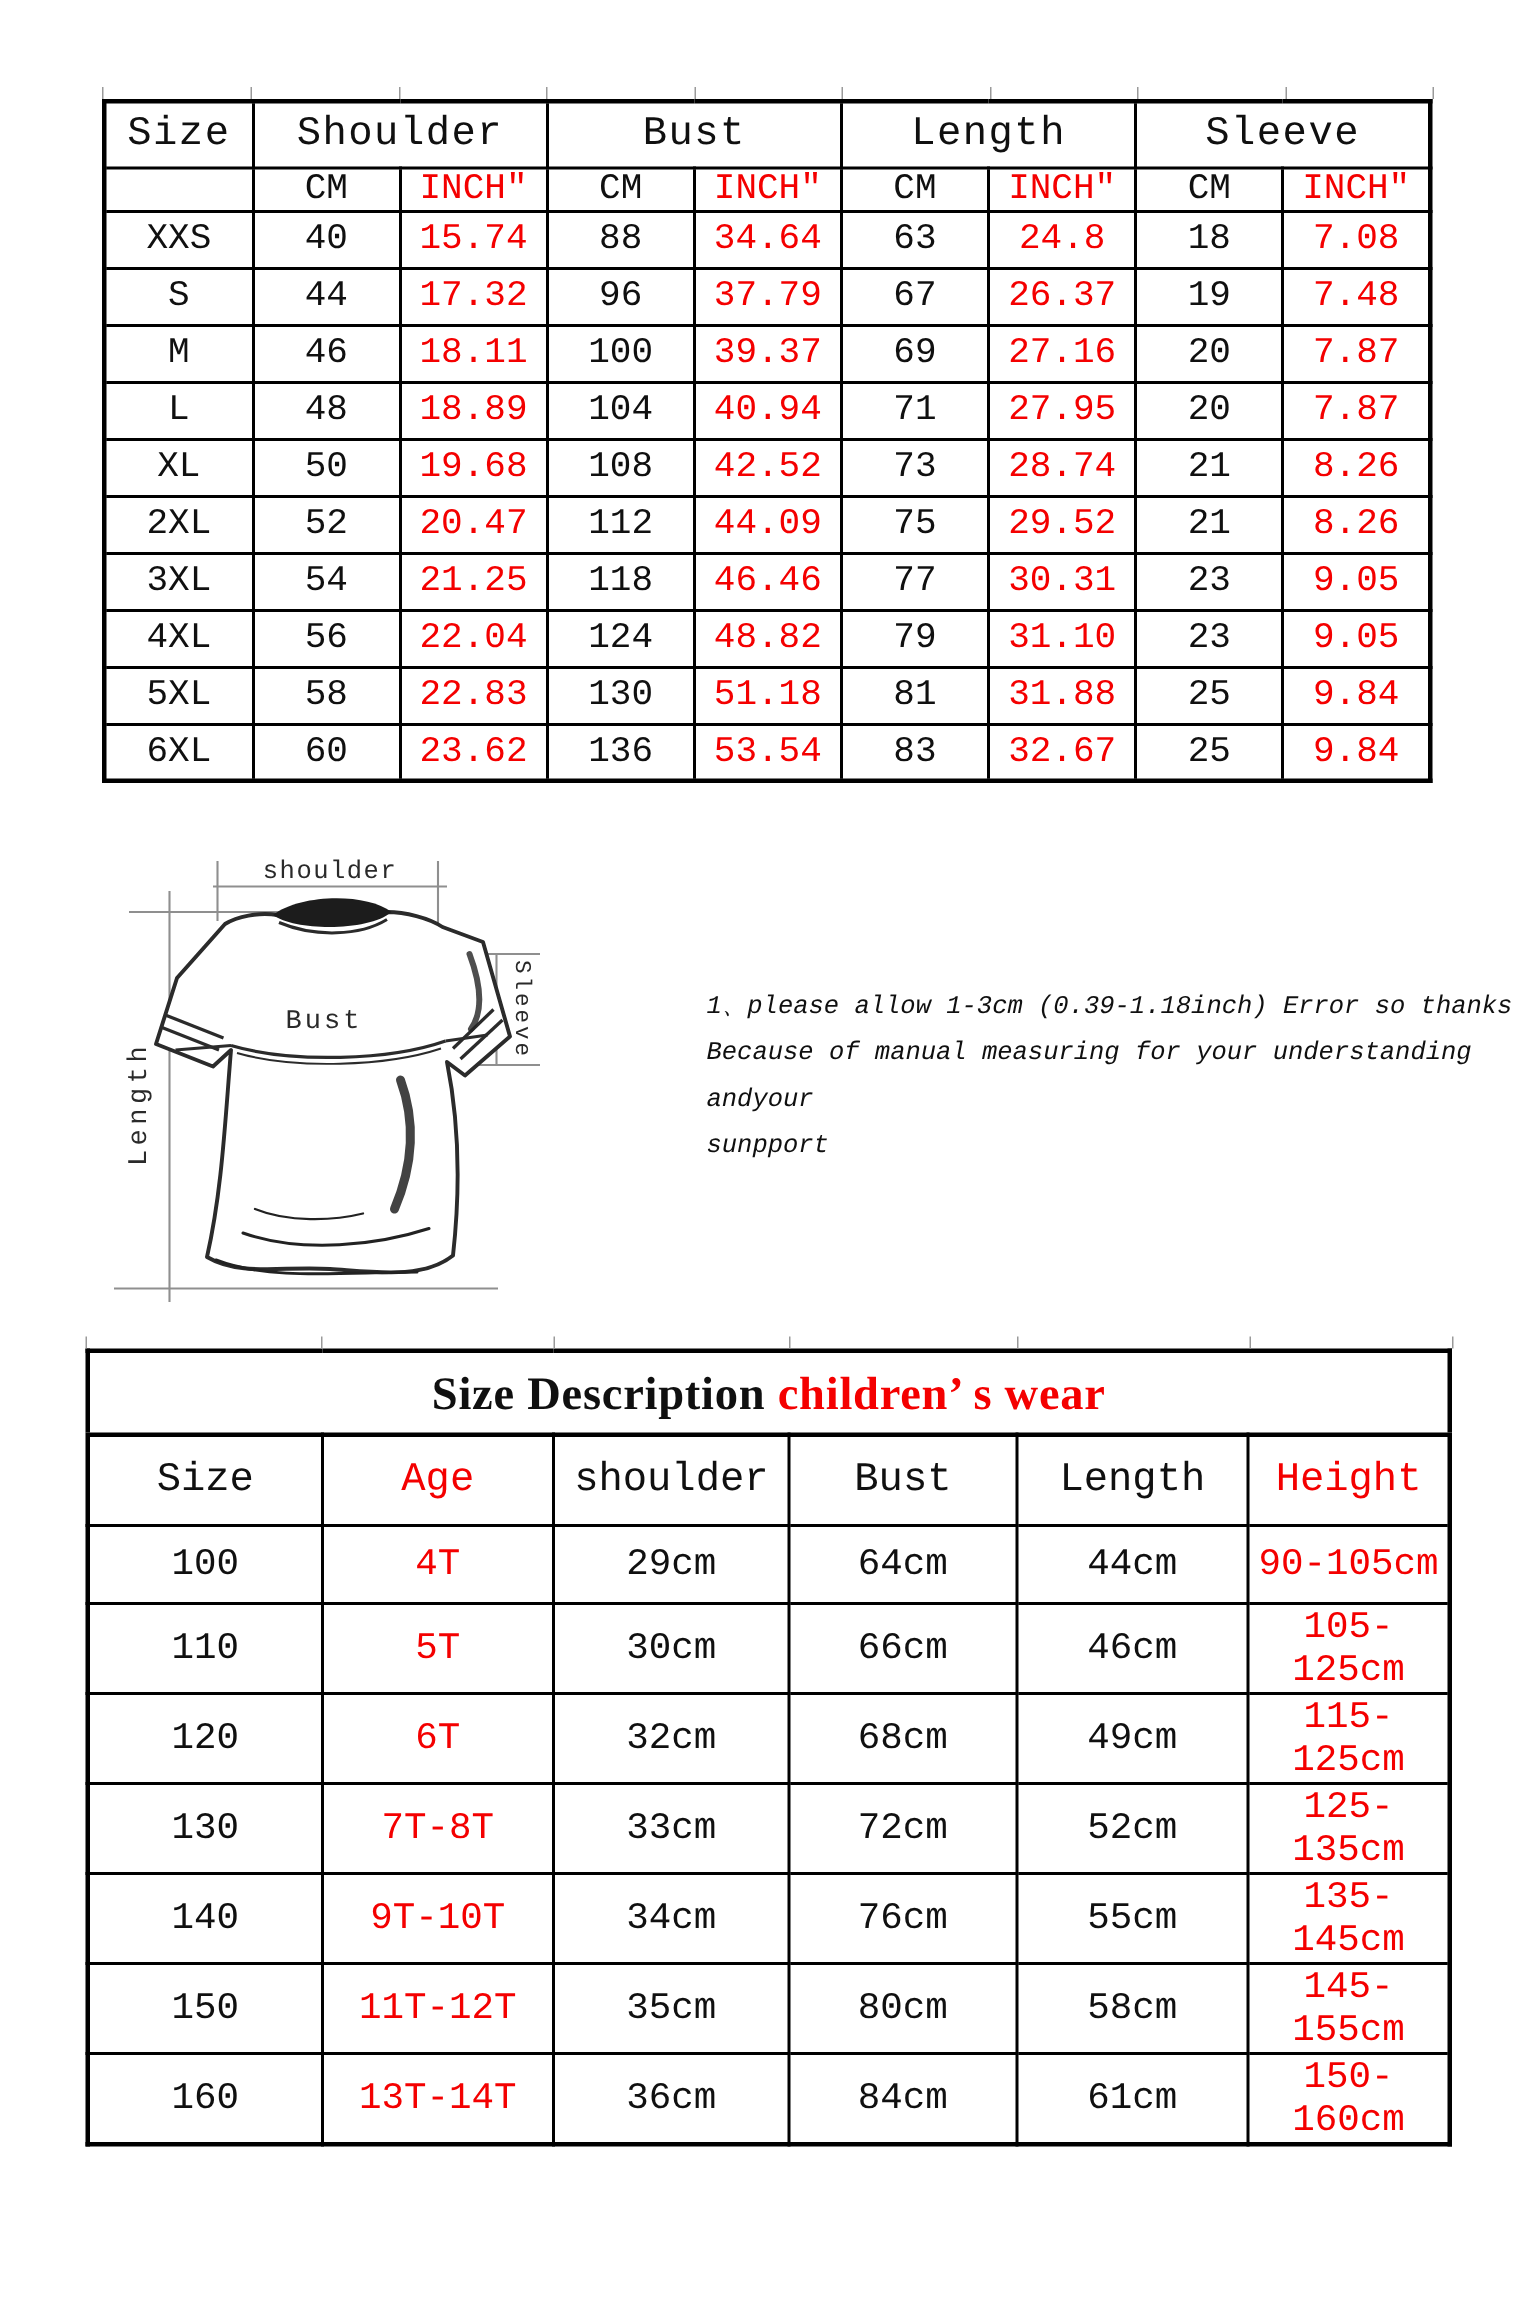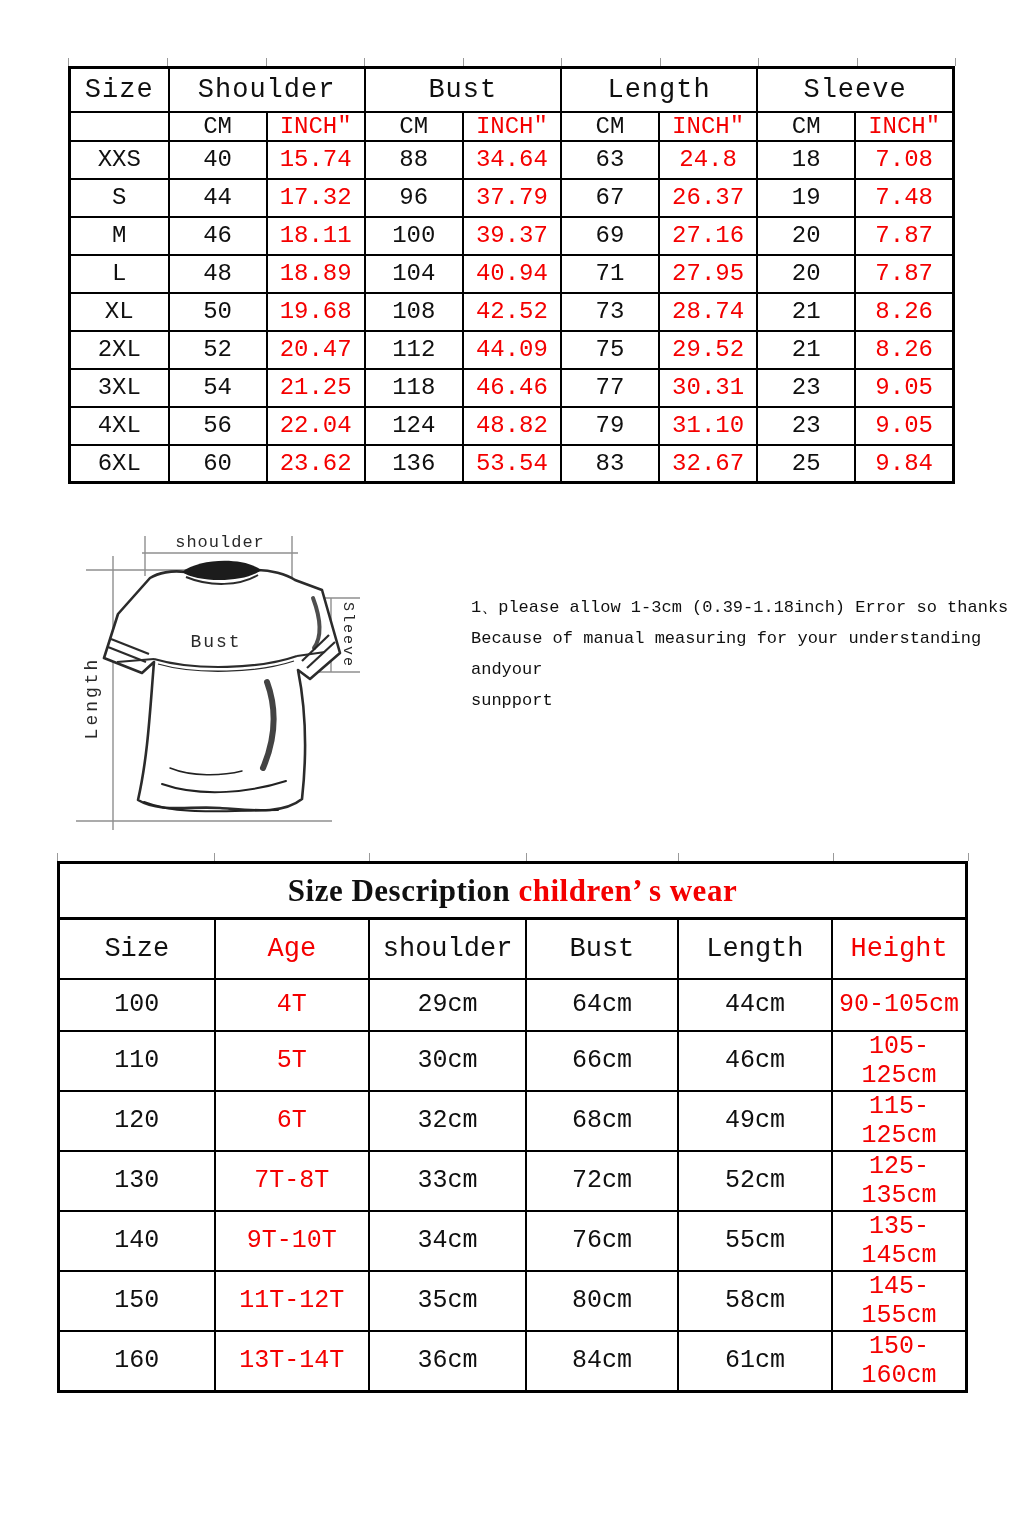--- a/index.html
+++ b/index.html
@@ -35,21 +35,21 @@
   .red{color:var(--red);}
 
   
   .middle{display:flex;margin-top:46px;padding-left:70px;}
   .diagram{width:345px;height:307px;flex:none;}
   .notes{margin-left:56px;width:575px;}
   .note{
     margin:0;font-size:17px;line-height:31px;
     white-space:pre-line;letter-spacing:0;
   }
-  .note-1{margin-top:62px;}
+  .note-1{margin-top:88px;font-style:italic;}
   .note-2{margin-top:78px;}
 
   
   .kids-wrap{margin:24px 0 0 57px;}
   .kids{width:911px;border:3px solid var(--line);}
   .kids th,.kids td{
     border:2px solid var(--line);
     text-align:center;vertical-align:middle;padding:0;
   }
   .kids .title-row th{
@@ -181,20 +181,31 @@
         <tr>
           <td>4XL</td>
           <td>56</td>
           <td class="red">22.04</td>
           <td>124</td>
           <td class="red">48.82</td>
           <td>79</td>
           <td class="red">31.10</td>
           <td>23</td>
           <td class="red">9.05</td>
+        </tr>
+        <tr>
+          <td>5XL</td>
+          <td>58</td>
+          <td class="red">22.83</td>
+          <td>130</td>
+          <td class="red">51.18</td>
+          <td>81</td>
+          <td class="red">31.88</td>
+          <td>25</td>
+          <td class="red">9.84</td>
         </tr>
         <tr>
           <td>6XL</td>
           <td>60</td>
           <td class="red">23.62</td>
           <td>136</td>
           <td class="red">53.54</td>
           <td>83</td>
           <td class="red">32.67</td>
           <td>25</td>

